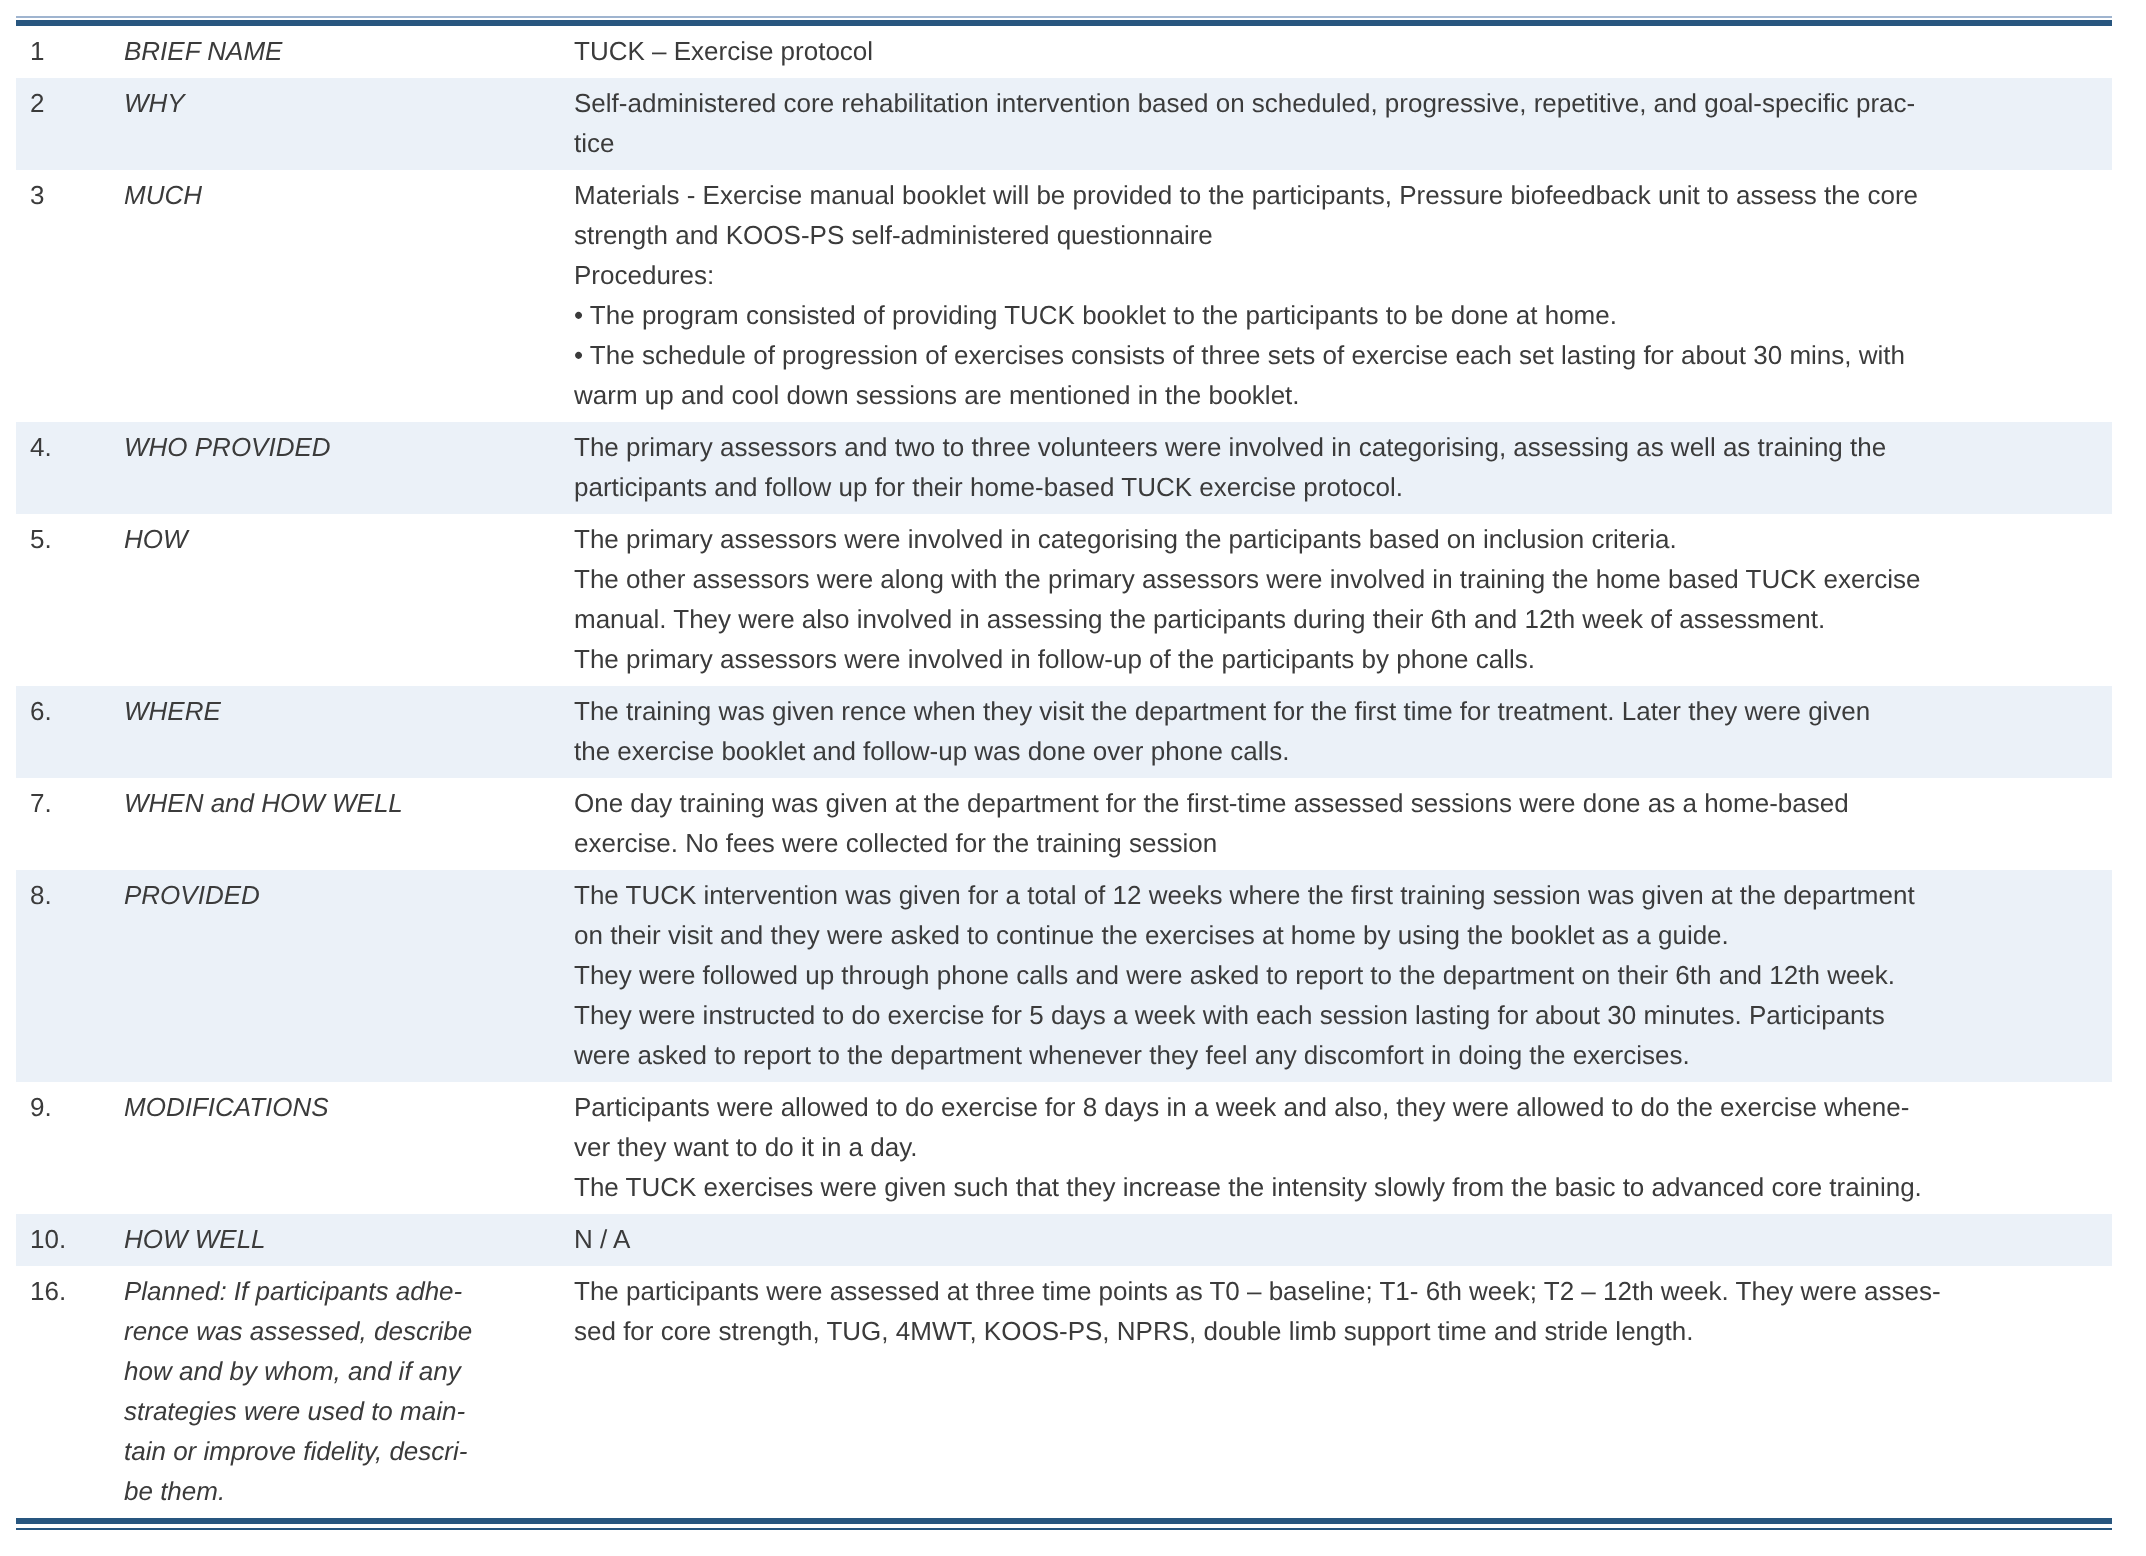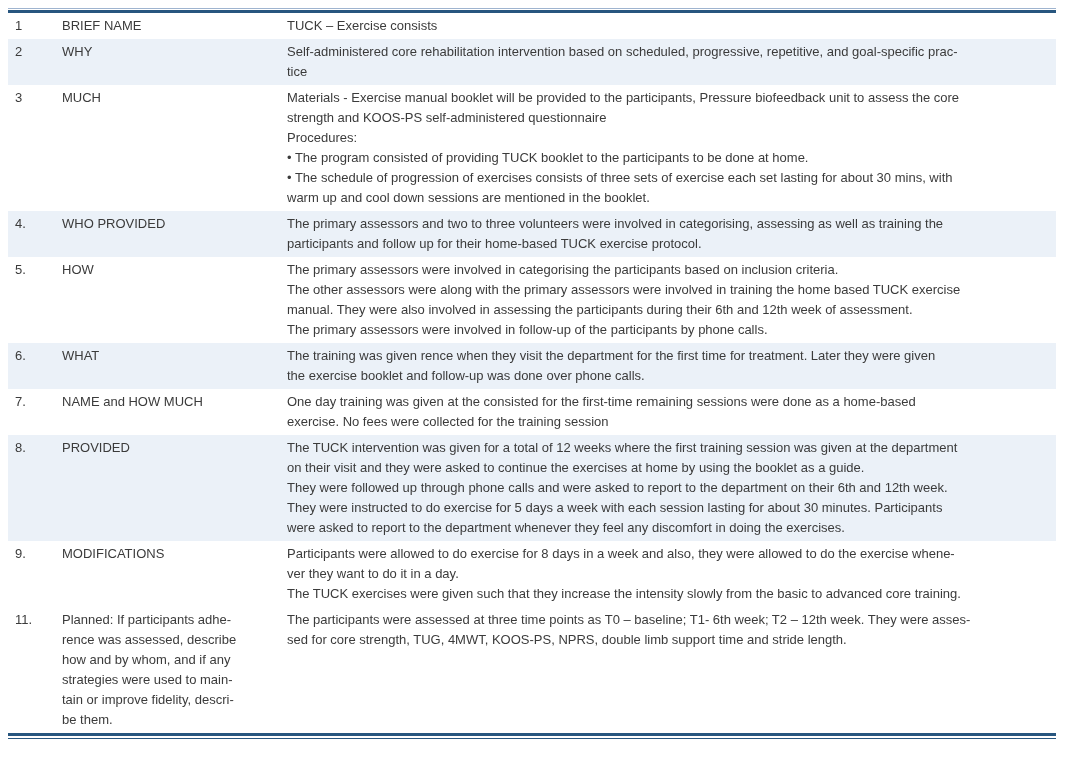--- a/index.html
+++ b/index.html
@@ -35,39 +35,39 @@
   }
   table.checklist td {
     vertical-align: top;
     font-size: 13px;
     line-height: 20px;
     padding: 3px 0 3px 7px;
     white-space: pre-line;
     overflow: hidden;
   }
   td.c-num   { width: 40px; }
-  td.c-label { width: 218px; }
+  td.c-label { width: 218px; font-style: italic; }
   td.c-value { padding-right: 8px; }
   tr.alt { background: #ebf1f8; }
 </style>
 </head>
 <body>
 
 <div class="page">
   <div class="tablewrap">
     <div class="b-hair-top"></div>
     <div class="b-gap-top"></div>
     <div class="b-thick"></div>
 
     <table class="checklist">
       <tbody id="table-body">
           <tr>
             <td class="c-num">1</td>
             <td class="c-label">BRIEF NAME</td>
-            <td class="c-value">TUCK – Exercise consists</td>
+            <td class="c-value">TUCK – Exercise protocol</td>
           </tr>
           <tr class="alt">
             <td class="c-num">2</td>
             <td class="c-label">WHY</td>
             <td class="c-value">Self-administered core rehabilitation intervention based on scheduled, progressive, repetitive, and goal-specific prac-
 tice</td>
           </tr>
           <tr>
             <td class="c-num">3</td>
             <td class="c-label">MUCH</td>
@@ -87,48 +87,53 @@
           <tr>
             <td class="c-num">5.</td>
             <td class="c-label">HOW</td>
             <td class="c-value">The primary assessors were involved in categorising the participants based on inclusion criteria.
 The other assessors were along with the primary assessors were involved in training the home based TUCK exercise
 manual. They were also involved in assessing the participants during their 6th and 12th week of assessment.
 The primary assessors were involved in follow-up of the participants by phone calls.</td>
           </tr>
           <tr class="alt">
             <td class="c-num">6.</td>
-            <td class="c-label">WHAT</td>
+            <td class="c-label">WHERE</td>
             <td class="c-value">The training was given rence when they visit the department for the first time for treatment. Later they were given
 the exercise booklet and follow-up was done over phone calls.</td>
           </tr>
           <tr>
             <td class="c-num">7.</td>
-            <td class="c-label">NAME and HOW MUCH</td>
-            <td class="c-value">One day training was given at the consisted for the first-time remaining sessions were done as a home-based
+            <td class="c-label">WHEN and HOW WELL</td>
+            <td class="c-value">One day training was given at the department for the first-time assessed sessions were done as a home-based
 exercise. No fees were collected for the training session</td>
           </tr>
           <tr class="alt">
             <td class="c-num">8.</td>
             <td class="c-label">PROVIDED</td>
             <td class="c-value">The TUCK intervention was given for a total of 12 weeks where the first training session was given at the department
 on their visit and they were asked to continue the exercises at home by using the booklet as a guide.
 They were followed up through phone calls and were asked to report to the department on their 6th and 12th week.
 They were instructed to do exercise for 5 days a week with each session lasting for about 30 minutes. Participants
 were asked to report to the department whenever they feel any discomfort in doing the exercises.</td>
           </tr>
           <tr>
             <td class="c-num">9.</td>
             <td class="c-label">MODIFICATIONS</td>
             <td class="c-value">Participants were allowed to do exercise for 8 days in a week and also, they were allowed to do the exercise whene-
 ver they want to do it in a day.
 The TUCK exercises were given such that they increase the intensity slowly from the basic to advanced core training.</td>
           </tr>
+          <tr class="alt">
+            <td class="c-num">10.</td>
+            <td class="c-label">HOW WELL</td>
+            <td class="c-value">N / A</td>
+          </tr>
           <tr>
-            <td class="c-num">11.</td>
+            <td class="c-num">16.</td>
             <td class="c-label">Planned: If participants adhe-
 rence was assessed, describe
 how and by whom, and if any
 strategies were used to main-
 tain or improve fidelity, descri-
 be them.</td>
             <td class="c-value">The participants were assessed at three time points as T0 – baseline; T1- 6th week; T2 – 12th week. They were asses-
 sed for core strength, TUG, 4MWT, KOOS-PS, NPRS, double limb support time and stride length.</td>
           </tr>
         </tbody>

